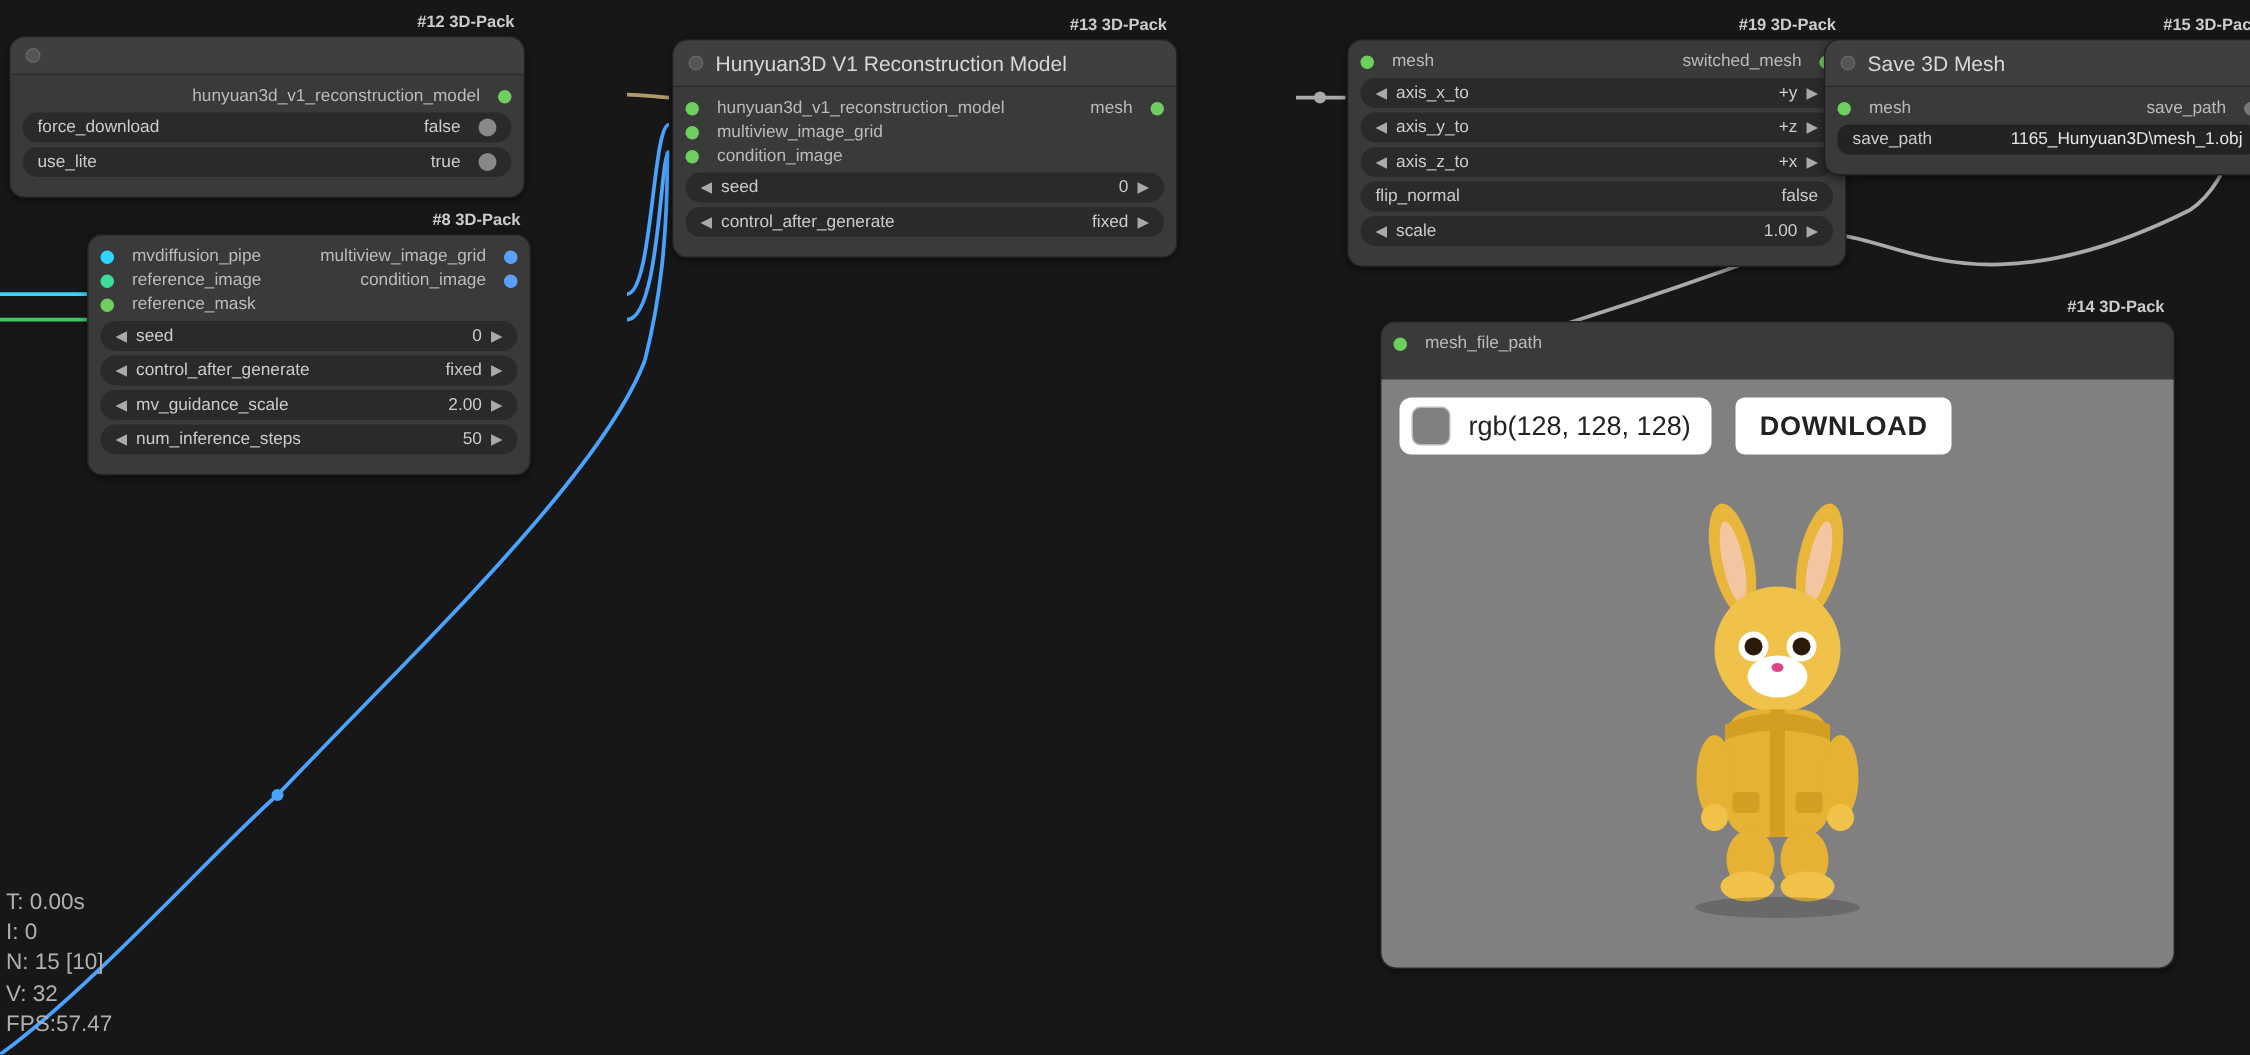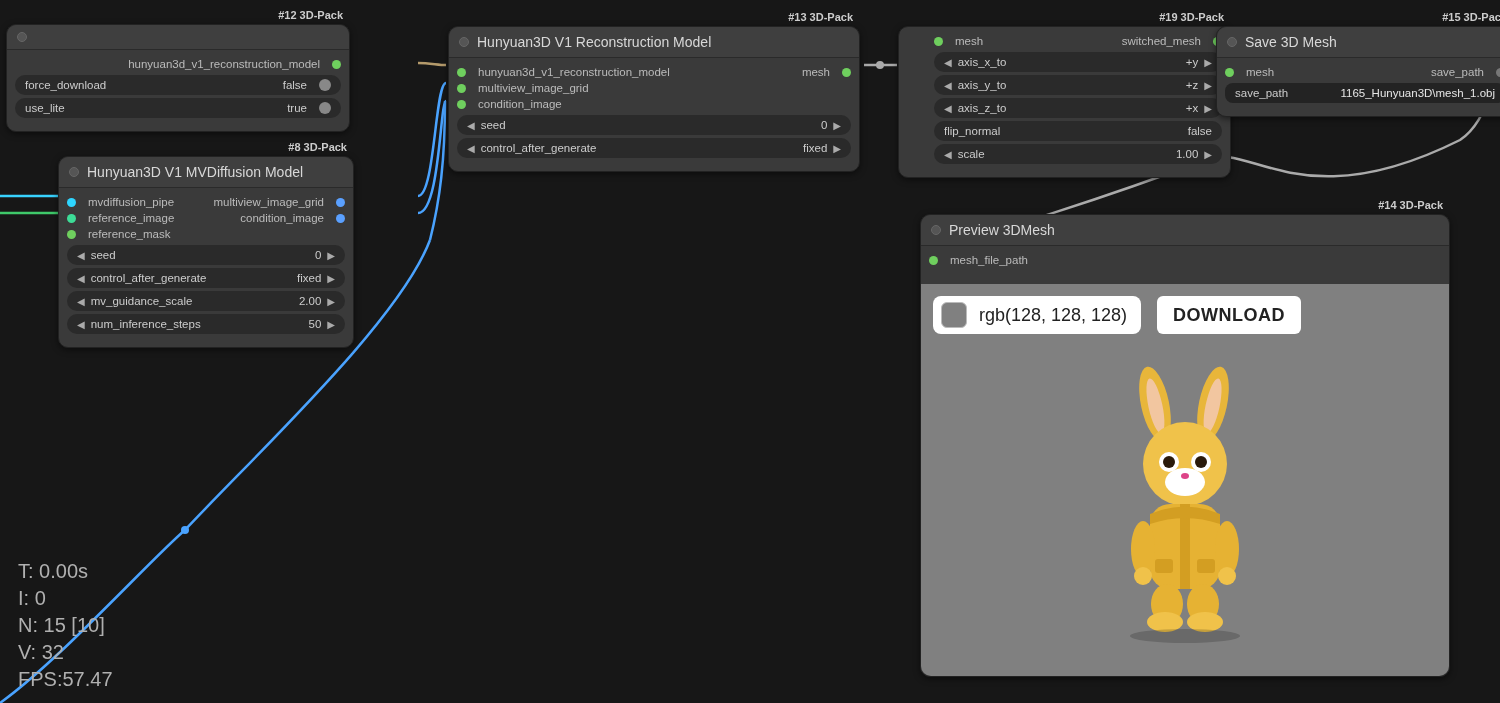--- a/index.html
+++ b/index.html
@@ -117,22 +117,22 @@
     border-radius: 6px; padding: 6px 16px;
     font-size: 18px; font-weight: 600; letter-spacing: 0.5px;
     cursor: pointer;
   }
   .preview-canvas {
     flex: 1; display: flex; align-items: center; justify-content: center;
     min-height: 320px;
   }
   .stats {
     position: absolute;
-    left: 18px; bottom: 10px;
-    font-size: 20px; color: #b0b0b0;
+    left: 4px; bottom: 10px;
+    font-size: 15px; color: #b0b0b0;
     line-height: 1.35;
     z-index: 3;
   }
 </style>
 </head>
 <body>
 
 <svg class="wires">
 
   <path d="M 0 703 C 60 660, 150 560, 185 530" stroke="#4aa3ff" stroke-width="2.5" fill="none"></path>
@@ -184,24 +184,20 @@
       <span class="w-right">
         <span>true</span>
         <span class="toggle-dot"></span>
       </span>
     </div>
   </div>
 </div>
 
 <div class="node" style="left:58px; top:156px; width:296px;">
   <div class="node-badge">#8 3D-Pack</div>
-  <div class="node-header">
-    <span class="node-dot"></span>
-    <span class="node-title">Hunyuan3D V1 MVDiffusion Model</span>
-  </div>
   <div class="node-body">
     <div class="io-row">
       <span class="io-left">
           <span class="port cyan in"></span>
           <span>mvdiffusion_pipe</span>
         </span>
       <span class="io-right">
           <span>multiview_image_grid</span>
           <span class="port blue out"></span>
         </span>
@@ -259,21 +255,21 @@
           <span>num_inference_steps</span>
         </span>
       <span class="w-right">
           <span>50</span>
           <span class="arrow">▶</span>
         </span>
     </div>
   </div>
 </div>
 
-<div class="node" style="left:448px; top:26px; width:412px;">
+<div class="node" style="left:448px; top:26px; width:337px;">
   <div class="node-badge">#13 3D-Pack</div>
   <div class="node-header">
     <span class="node-dot"></span>
     <span class="node-title">Hunyuan3D V1 Reconstruction Model</span>
   </div>
   <div class="node-body">
     <div class="io-row">
       <span class="io-left">
           <span class="port green in"></span>
           <span>hunyuan3d_v1_reconstruction_model</span>
@@ -313,21 +309,21 @@
           <span>control_after_generate</span>
         </span>
       <span class="w-right">
           <span>fixed</span>
           <span class="arrow">▶</span>
         </span>
     </div>
   </div>
 </div>
 
-<div class="node" style="left:898px; top:26px; width:333px;padding-left:27px;">
+<div class="node" style="left:898px; top:26px; width:333px;">
   <div class="node-badge">#19 3D-Pack</div>
   <div class="node-body">
     <div class="io-row">
       <span class="io-left">
           <span class="port green in"></span>
           <span>mesh</span>
         </span>
       <span class="io-right">
           <span>switched_mesh</span>
           <span class="port green out"></span>
@@ -399,24 +395,20 @@
     </div>
     <div class="widget text">
       <span>save_path</span>
       <span class="val">1165_Hunyuan3D\mesh_1.obj</span>
     </div>
   </div>
 </div>
 
 <div class="node" style="left:920px; top:214px; width:530px;">
   <div class="node-badge">#14 3D-Pack</div>
-  <div class="node-header">
-    <span class="node-dot"></span>
-    <span class="node-title">Preview 3DMesh</span>
-  </div>
   <div class="node-body" style="padding-bottom:0;">
     <div class="io-row" style="padding-bottom:18px;">
       <span class="io-left">
           <span class="port green in"></span>
           <span>mesh_file_path</span>
         </span>
       <span></span>
     </div>
   </div>
   <div class="preview-body">

